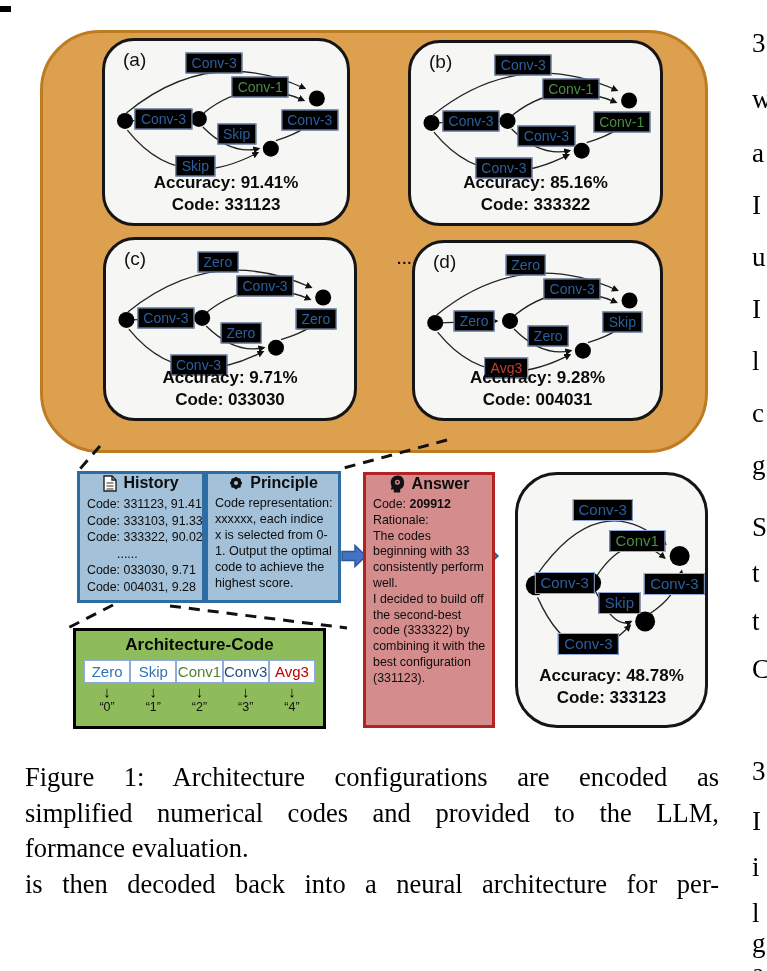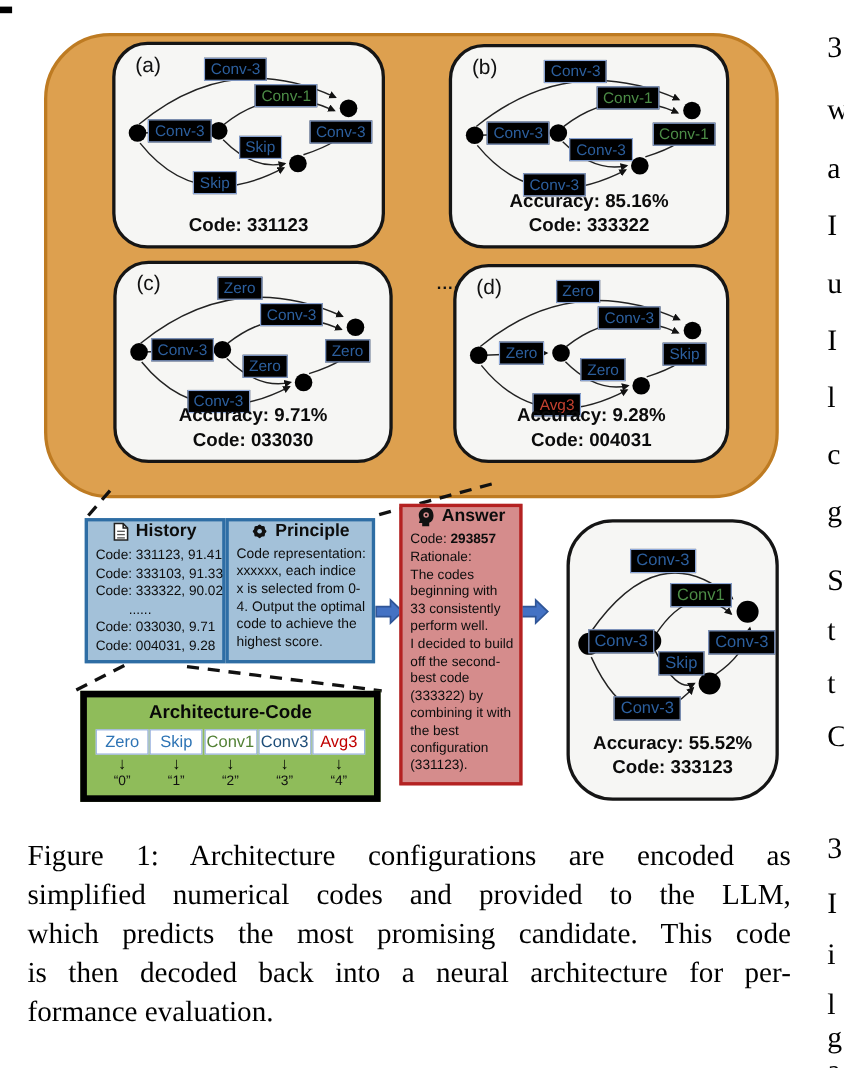--- a/index.html
+++ b/index.html
@@ -42,27 +42,27 @@
   #history{left:77px;top:471px;width:128px;height:132px}
   #principle{left:205px;top:471px;width:136px;height:132px}
   .ibtitle{display:flex;align-items:center;justify-content:center;gap:6px;font-weight:bold;
            font-size:16px;margin-top:0}
   #history-lines{margin-top:4px;padding-left:7px;font-size:12.4px;line-height:16.5px}
   #history-lines .hline{white-space:nowrap}
   #history-lines .dots{padding-left:30px}
   #principle-text{margin:3px 5px 0 7px;font-size:12.6px;line-height:16px}
 
   
-  #answer{position:absolute;left:363px;top:458px;width:112px;height:256px;box-sizing:border-box;
+  #answer{position:absolute;left:363px;top:472px;width:132px;height:256px;box-sizing:border-box;
           border:3px solid #B42222;background:#D58C8C;color:#0d0d0d}
   #answer-body{margin:4px 4px 0 7px;font-size:12.4px;line-height:15.8px}
 
   
-  #arch{position:absolute;left:73px;top:628px;width:273px;height:101px;box-sizing:border-box;
-        border:6px solid #000000;background:#8FBC5A}
+  #arch{position:absolute;left:73px;top:628px;width:253px;height:101px;box-sizing:border-box;
+        border:3px solid #000000;background:#8FBC5A}
   #arch-title{text-align:center;font-weight:bold;font-size:17px;margin-top:4px;color:#080808}
   #ac-items{display:flex;justify-content:space-between;padding:5px 8px 0 8px}
   .ac-item{display:flex;flex-direction:column;align-items:center;width:48px}
   .ac-op{background:#fff;border:1.5px solid #8FAADC;box-sizing:border-box;width:100%;
          text-align:center;font-size:15px;line-height:21px}
   .ac-arrow{font-size:15px;line-height:15px;margin-top:1px;color:#000;font-weight:bold}
   .ac-digit{font-size:12.5px;margin-top:1px;color:#111}
 
   
   .blk-arrow{position:absolute}
@@ -99,20 +99,21 @@
         <path d="M95.86,65.94000000000001 Q141.6,29.04 195.86,53.480000000000004" fill="none" stroke="#222" stroke-width="1.3" marker-end="url(#arw0)"></path>
         <path d="M94.86,79.94000000000001 Q122.72,108.24 150.83999999999997,101.64" fill="none" stroke="#222" stroke-width="1.3" marker-end="url(#arw0)"></path>
         <path d="M167.83999999999997,93.64 Q205.32,81.84 210.86,64.48" fill="none" stroke="#222" stroke-width="1.3" marker-end="url(#arw0)"></path>
         <circle cx="16.991999999999997" cy="73.92" r="8" fill="#000"></circle>
         <circle cx="90.86" cy="71.94000000000001" r="8" fill="#000"></circle>
         <circle cx="162.83999999999997" cy="101.64" r="8" fill="#000"></circle>
         <circle cx="208.86" cy="51.480000000000004" r="8" fill="#000"></circle>
       </svg><div class="op-label c-b" style="left: 23.5%; top: 54.5%;">Conv-3</div><div class="op-label c-b" style="left: 45%; top: 12%;">Conv-3</div><div class="op-label c-g" style="left: 64.5%; top: 30%;">Conv-1</div><div class="op-label c-b" style="left: 54.5%; top: 66%;">Skip</div><div class="op-label c-b" style="left: 85.5%; top: 55%;">Conv-3</div><div class="op-label c-b" style="left: 37%; top: 90%;">Skip</div></div>
   <div class="letter">(a)</div>
   <div class="metrics">
+    <div>Accuracy: 91.41%</div>
     <div>Code: 331123</div>
   </div>
 </div>
 <div class="panel" id="panel-b">
   <div class="diagram"><svg width="243" height="132">
         <defs>
           <marker id="arw1" markerWidth="8" markerHeight="8" refX="5.5" refY="3.5" orient="auto" markerUnits="userSpaceOnUse">
             <path d="M0,0 L7,3.5 L0,7 Z" fill="#111"></path>
           </marker>
         </defs>
@@ -212,41 +213,41 @@
 
 <div class="infobox" id="principle">
   <div class="ibtitle">
     <svg width="16" height="16" viewBox="0 0 16 16">
       <rect x="3.2" y="3.2" width="9.6" height="9.6" rx="1.5" fill="#111"></rect>
       <rect x="3.2" y="3.2" width="9.6" height="9.6" rx="1.5" fill="#111" transform="rotate(45 8 8)"></rect>
       <circle cx="8" cy="8" r="2.1" fill="#A3C1D9"></circle>
     </svg>
     <span>Principle</span>
   </div>
-  <div id="principle-text">Code representation: xxxxxx, each indice x is selected from 0-4. Output the optimal code to achieve the highest score.</div>
+  <div id="principle-text">Code representation: xxxxxx, each indice x is selected from 0-1. Output the optimal code to achieve the highest score.</div>
 </div>
 
 <svg class="blk-arrow" style="left:342px;top:544px" width="26" height="24">
   <polygon points="0,7.5 13,7.5 13,1.5 24,12 13,22.5 13,16.5 0,16.5" fill="#4472C4" stroke="#2F5597" stroke-width="1.5"></polygon>
 </svg>
 <svg class="blk-arrow" style="left:474px;top:544px" width="26" height="24">
   <polygon points="0,7.5 13,7.5 13,1.5 24,12 13,22.5 13,16.5 0,16.5" fill="#4472C4" stroke="#2F5597" stroke-width="1.5"></polygon>
 </svg>
 
 <div id="answer">
   <div class="ibtitle">
     <svg width="17" height="18" viewBox="0 0 17 18">
       <path d="M9 0.6 C4.4 0.6 1.7 3.8 1.7 7.5 c0 2.2 0.9 3.2 0.9 4.3 L1.8 14.5 h3 v3 h6.4 v-3.2 c2.5-1 3.9-3.2 3.9-6.3 C15.1 3.8 13.1 0.6 9 0.6 z" fill="#111"></path>
       <circle cx="8.4" cy="7.2" r="2.5" fill="#D58C8C"></circle>
       <circle cx="8.4" cy="7.2" r="1.1" fill="#111"></circle>
     </svg>
     <span>Answer</span>
   </div>
   <div id="answer-body">
-    <div><span>Code:</span> <b>293857</b></div>
+    <div><span>Code:</span> <b>209912</b></div>
     <div id="answer-lines">
         <div>Rationale:</div>
         <div>The codes beginning with 33 consistently perform well.</div>
         <div>I decided to build off the second-best code (333322) by combining it with the best configuration (331123).</div>
       </div>
   </div>
 </div>
 
 <div id="arch">
   <div id="arch-title">Architecture-Code</div>
@@ -291,31 +292,30 @@
         <path d="M14.514000000000001,108.36 Q53.1,192.64000000000001 107.13,136.44" fill="none" stroke="#222" stroke-width="1.3" marker-end="url(#arw4)"></path>
         <path d="M73.145,87.74000000000001 Q106.2,37.84 141.645,69.08" fill="none" stroke="#222" stroke-width="1.3" marker-end="url(#arw4)"></path>
         <path d="M72.145,101.74000000000001 Q92.04,141.04 108.13,132.44" fill="none" stroke="#222" stroke-width="1.3" marker-end="url(#arw4)"></path>
         <path d="M127.13,124.44 Q153.99,106.64 158.645,82.08" fill="none" stroke="#222" stroke-width="1.3" marker-end="url(#arw4)"></path>
         <circle cx="12.744" cy="96.32000000000001" r="10" fill="#000"></circle>
         <circle cx="68.145" cy="93.74000000000001" r="10" fill="#000"></circle>
         <circle cx="122.13" cy="132.44" r="10" fill="#000"></circle>
         <circle cx="156.645" cy="67.08" r="10" fill="#000"></circle>
       </svg><div class="op-label c-b" style="left: 23.5%; top: 54.5%;">Conv-3</div><div class="op-label c-b" style="left: 45%; top: 12%;">Conv-3</div><div class="op-label c-g" style="left: 64.5%; top: 30%;">Conv1</div><div class="op-label c-b" style="left: 54.5%; top: 66%;">Skip</div><div class="op-label c-b" style="left: 85.5%; top: 55%;">Conv-3</div><div class="op-label c-b" style="left: 37%; top: 90%;">Conv-3</div></div>
   <div class="metrics">
-    <div>Accuracy: 55.52%</div>
+    <div>Accuracy: 48.78%</div>
     <div>Code: 333123</div>
   </div>
 </div>
 
 <div id="caption">
     <div class="cap-line">Figure 1: Architecture configurations are encoded as</div>
     <div class="cap-line">simplified numerical codes and provided to the LLM,</div>
-    <div class="cap-line">which predicts the most promising candidate. This code</div>
+    <div class="cap-line last">formance evaluation.</div>
     <div class="cap-line">is then decoded back into a neural architecture for per-</div>
-    <div class="cap-line last">formance evaluation.</div>
   </div>
 
 <div id="side-col">
     <div class="frag" style="top: 28px;">3</div>
     <div class="frag" style="top: 84px;">w</div>
     <div class="frag" style="top: 138px;">a</div>
     <div class="frag" style="top: 190px;">I</div>
     <div class="frag" style="top: 242px;">u</div>
     <div class="frag" style="top: 294px;">I</div>
     <div class="frag" style="top: 346px;">l</div>

